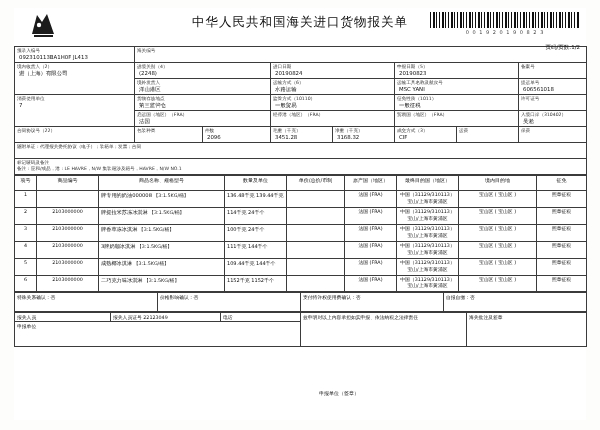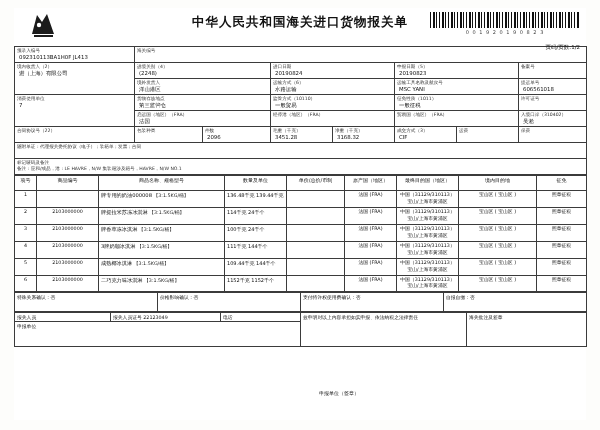--- a/index.html
+++ b/index.html
@@ -3,21 +3,21 @@
 <meta charset="utf-8">
 <style>
   html,body{margin:0;padding:0;background:#ffffff;}
   body{width:600px;height:430px;overflow:hidden;font-family:"DejaVu Sans","Liberation Sans",sans-serif;color:#111;}
   .page{position:relative;width:600px;height:430px;background:#fdfdfb;}
   .sheet{position:absolute;left:14px;top:8px;width:572px;height:412px;background:#fff;}
   
   .hdr{position:relative;height:34px;}
   .logo{position:absolute;left:14px;top:2px;width:30px;height:30px;}
   .logo svg{display:block;}
-  .title{position:absolute;left:0;right:0;top:6px;text-align:center;font-size:12.5px;font-weight:bold;letter-spacing:1px;color:#111;}
+  .title{position:absolute;left:0;right:0;top:6px;text-align:center;font-size:12.5px;font-weight:normal;letter-spacing:1px;color:#111;}
   .barcode{position:absolute;right:6px;top:4px;width:150px;height:22px;}
   .barcode .bars{height:16px;width:100%;
     background-image:repeating-linear-gradient(90deg,#111 0px,#111 1px,#fff 1px,#fff 3px,#111 3px,#111 5px,#fff 5px,#fff 6px,#111 6px,#111 7px,#fff 7px,#fff 9px);}
   .barcode .bnum{font-size:5px;text-align:center;color:#444;letter-spacing:1px;margin-top:1px;}
   .pageno{position:absolute;right:6px;top:36px;font-size:5.5px;color:#222;}
   
   table.doc{border-collapse:collapse;width:572px;table-layout:fixed;margin-top:4px;}
   table.doc td{border:1px solid #3b3b3b;vertical-align:top;padding:1px 2px;height:13px;}
   .lbl{font-size:4.6px;color:#333;line-height:1.25;display:block;}
   .val{font-size:5.4px;color:#111;line-height:1.3;display:block;padding-left:2px;}

